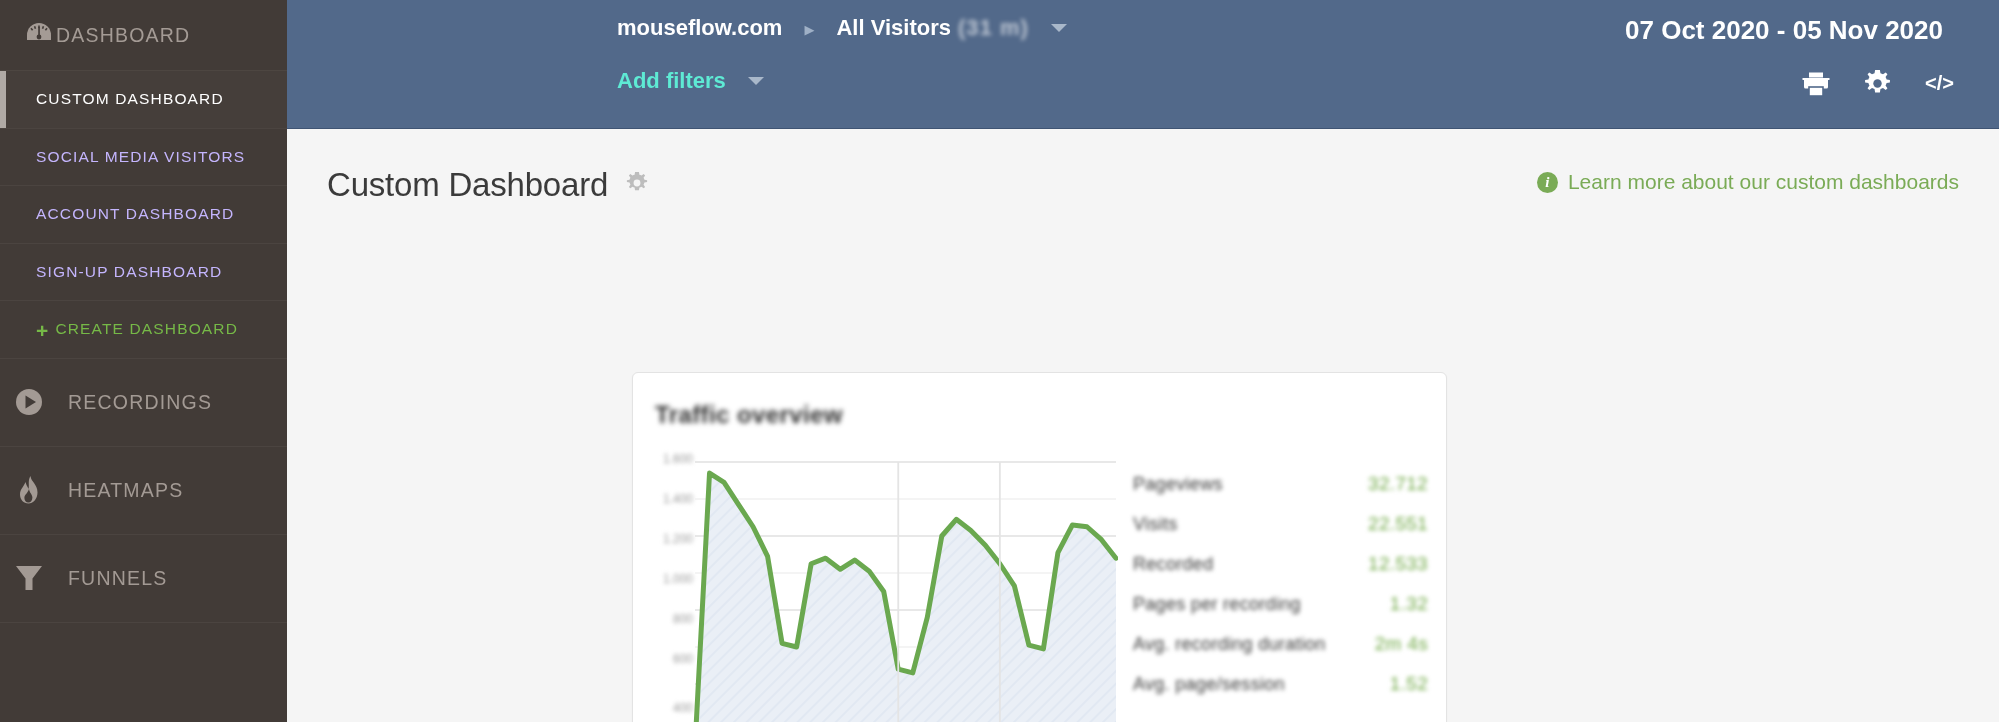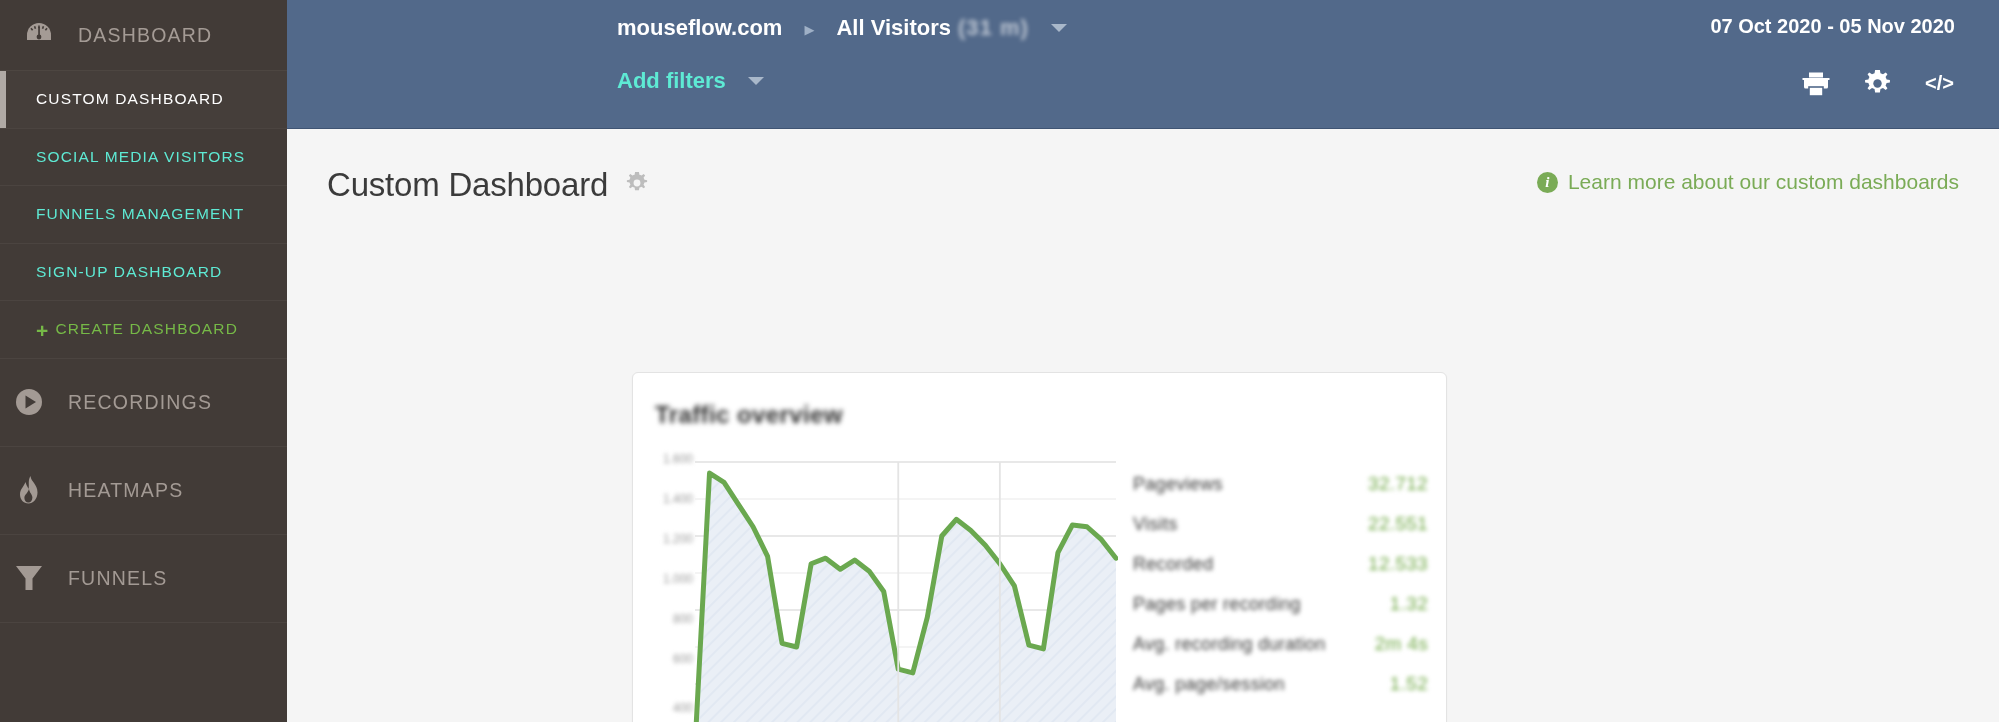--- a/index.html
+++ b/index.html
@@ -27,32 +27,31 @@
     padding-left: 22px;
     border-bottom: 1px solid #4d4641;
   }
   .sb-icon {
     width: 34px; height: 34px;
     display: inline-flex; align-items: center; justify-content: center;
     flex: 0 0 34px;
   }
   .sb-icon svg { display: block; }
   .sb-section-label {
-    margin-left: 22px;
     color: #a49b95;
     font-size: 19.5px;
     letter-spacing: 1.2px;
     font-weight: 400;
   }
   .sb-sub {
     height: 57.5px;
     display: flex; align-items: center;
     padding-left: 36px;
     border-bottom: 1px solid #4b4440;
-    color: #5eead4;
+    color: #c4b5fd;
     font-size: 15.5px;
     letter-spacing: 1.15px;
     position: relative;
     cursor: pointer;
   }
   .sb-sub.active {
     color: #ffffff;
     background: #453e3a;
   }
   .sb-sub.active::before {
@@ -126,22 +125,22 @@
   }
   .addfilters {
     position: absolute; left: 330px; top: 68px;
     display: flex; align-items: center;
     cursor: pointer;
   }
   .addfilters-label {
     font-size: 22px; font-weight: 700; color: #5eead4;
   }
   .daterange {
-    position: absolute; right: 44px; top: 15px;
-    font-size: 20px; font-weight: 700; color: #ffffff;
+    position: absolute; right: 56px; top: 15px;
+    font-size: 26px; font-weight: 700; color: #ffffff;
     white-space: nowrap; cursor: pointer;
   }
   .topicons {
     position: absolute; right: 40px; top: 70px;
     display: flex; align-items: center; gap: 34px;
   }
   .topicon { cursor: pointer; display: block; }
 
   
   .content {
@@ -252,21 +251,21 @@
       <span class="sb-section-label">DASHBOARD</span>
     </div>
 
     <div class="sb-sub active">
       <span>CUSTOM DASHBOARD</span>
     </div>
     <div class="sb-sub">
       <span>SOCIAL MEDIA VISITORS</span>
     </div>
     <div class="sb-sub">
-      <span>FUNNELS MANAGEMENT</span>
+      <span>ACCOUNT DASHBOARD</span>
     </div>
     <div class="sb-sub">
       <span>SIGN-UP DASHBOARD</span>
     </div>
     <div class="sb-sub create">
       <span class="sb-plus">+</span>
       <span>CREATE DASHBOARD</span>
     </div>
 
     <div class="sb-nav">

